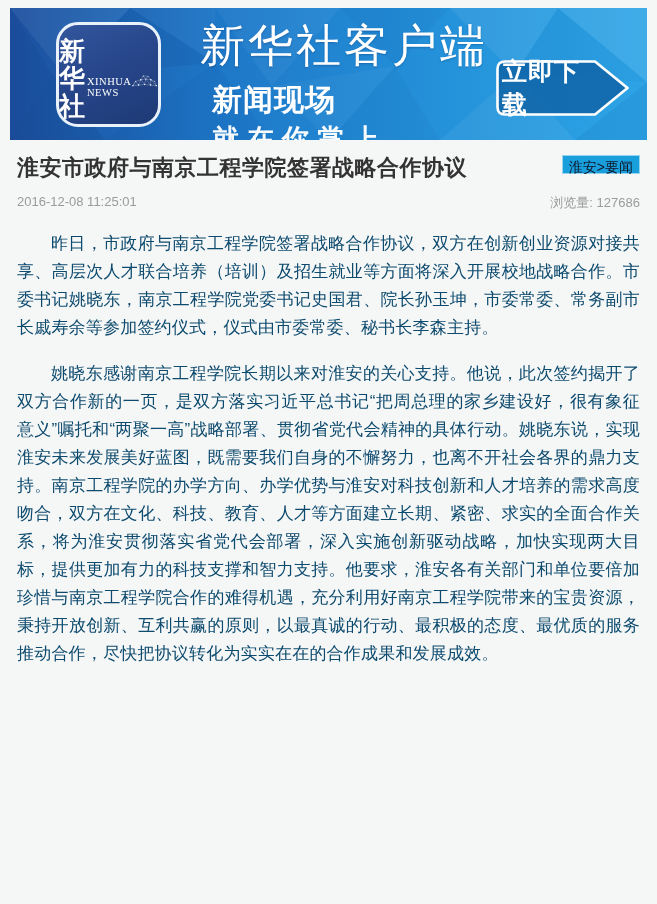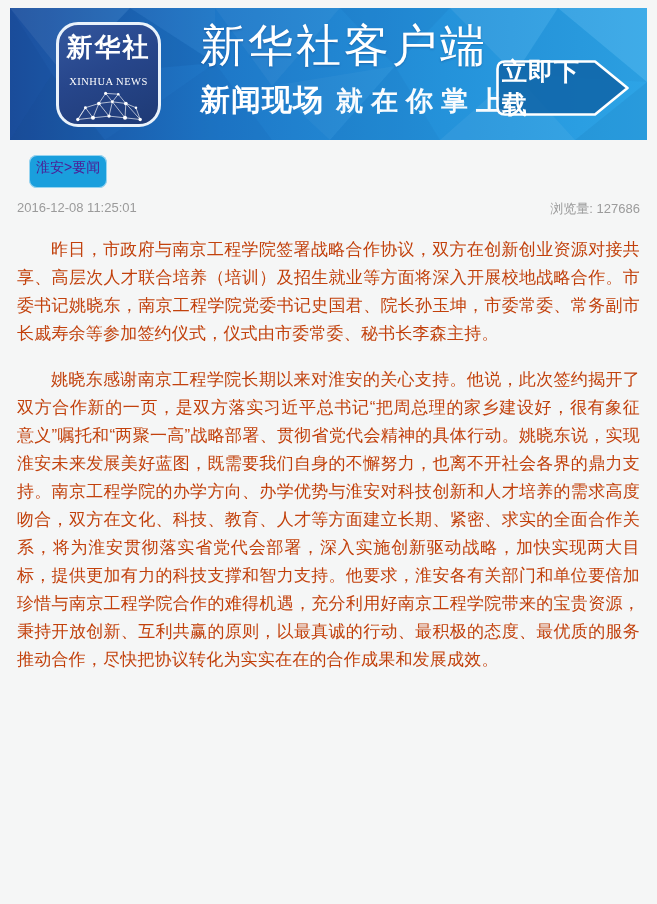--- a/index.html
+++ b/index.html
@@ -21,31 +21,31 @@
     cursor:pointer;
   }
   .banner-bg { position:absolute; left:0; top:0; width:100%; height:100%; display:block; }
 
   .logo-tile {
     position:absolute; left:46px; top:14px;
     width:105px; height:105px;
     border:3px solid #e9f2fb;
     border-radius:22px;
     background:linear-gradient(155deg,#33569d 0%,#27468b 45%,#1e3a75 100%);
-    display:flex; flex-direction:column; align-items:center;
+    display:flex; flex-direction:row; align-items:center;
     padding-top:9px;
   }
   .logo-cn { color:#ffffff; font-size:26px; font-weight:700; letter-spacing:2px; line-height:1.05; }
   .logo-en { color:#ffffff; font-size:10.5px; font-family:"Liberation Serif","DejaVu Serif",serif; letter-spacing:.5px; margin-top:15px; }
   .logo-dome { margin-top:3px; }
 
   .banner-text { position:absolute; left:190px; top:13px; color:#ffffff; }
   .banner-title { font-size:45px; font-weight:300; letter-spacing:3px; line-height:1.1;
                   text-shadow:0 1px 2px rgba(10,50,110,.35); white-space:nowrap; }
-  .banner-sub { margin-top:9px; display:flex; align-items:baseline; white-space:nowrap; }
+  .banner-sub { margin-top:9px; display:flex; align-items:baseline; white-space:nowrap;flex-direction:column; }
   .sub-bold { font-size:30px; font-weight:800; letter-spacing:1px; }
   .sub-rest { font-size:27px; font-weight:700; margin-left:12px; letter-spacing:8px; opacity:.97; }
 
   .download-btn { position:absolute; right:17px; top:51px; width:136px; height:58px; cursor:pointer; }
   .download-btn svg { position:absolute; left:0; top:0; }
   .download-label {
     position:absolute; left:8px; top:0; width:102px; height:58px;
     display:flex; align-items:center; justify-content:center;
     color:#ffffff; font-size:25px; font-weight:700; letter-spacing:1px;
   }
@@ -53,35 +53,35 @@
   
   .article { padding:0 17px; }
   .title-row { display:flex; align-items:flex-start; margin-top:14px; }
   .article-title {
     flex:1; margin:0;
     font-size:22px; line-height:28px; font-weight:700; color:#333333;
     letter-spacing:.5px;
   }
   .badge {
     flex:none; margin-left:12px; margin-top:1px;
-    background:#1a9fdd; color:#4c1d95;
+    background:#1a9fdd; color:#0f172a;
     font-size:14px; line-height:14px;
-    padding:5px 7px 14px 7px; border-radius:8px;
+    padding:5px 7px 0 7px; border-radius:0;
     box-shadow:inset 0 0 0 1px rgba(255,255,255,.55);
     white-space:nowrap;
   }
   .meta-row {
     display:flex; justify-content:space-between;
     margin-top:12px;
     color:#9b9b9b; font-size:13px;
   }
   .views span { color:#9b9b9b; }
   .body-par {
     margin:18px 0 0 0;
-    font-size:17px; line-height:28px; color:#c2410c;
+    font-size:17px; line-height:28px; color:#0c4a6e;
     text-indent:2em; letter-spacing:.2px;
     text-align:justify;
   }
   .editor-line { margin-top:18px; font-size:17px; line-height:28px; color:#4f4f4f; text-indent:2em; }
 </style>
 </head>
 <body>
 
 <div class="page">
 
@@ -171,20 +171,21 @@
       <svg width="136" height="58" viewBox="0 0 136 58" aria-hidden="true">
         <path d="M11 2.5 H101 L133.5 29 L101 55.5 H11 Q3.5 55.5 3.5 48 V10 Q3.5 2.5 11 2.5 Z" fill="#0f62a5" fill-opacity="0.82" stroke="#ffffff" stroke-width="2.6" stroke-linejoin="round"></path>
       </svg>
       <span class="download-label">立即下载</span>
     </div>
   </div>
 
   <div class="article">
 
     <div class="title-row">
+      <h1 class="article-title">淮安市政府与南京工程学院签署战略合作协议</h1>
       <span class="badge">淮安&gt;要闻</span>
     </div>
 
     <div class="meta-row">
       <span>2016-12-08 11:25:01</span>
       <span class="views">
         <span>浏览量:</span>
         <span>127686</span>
       </span>
     </div>

